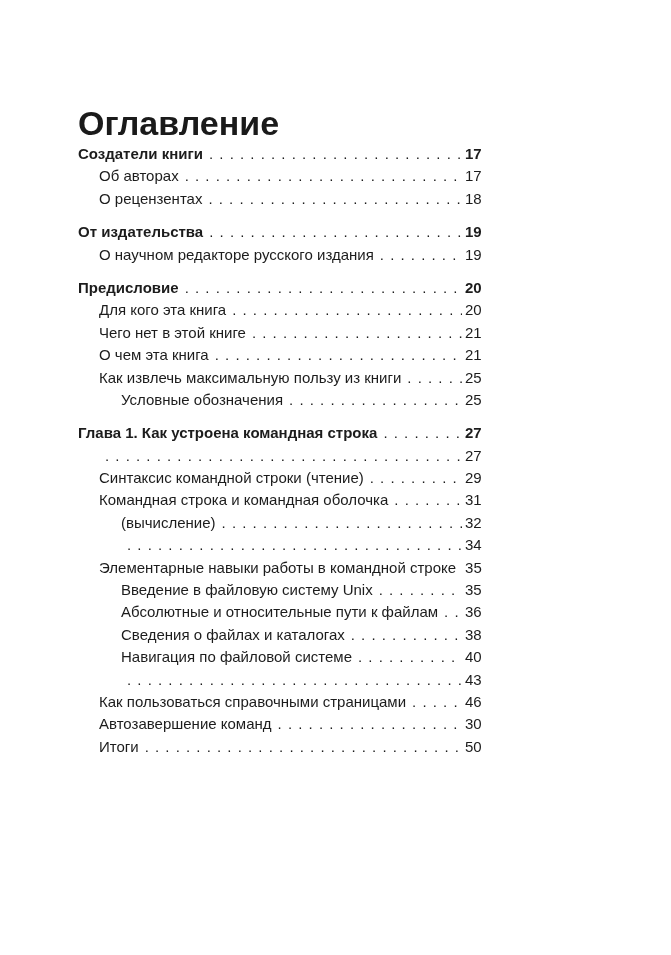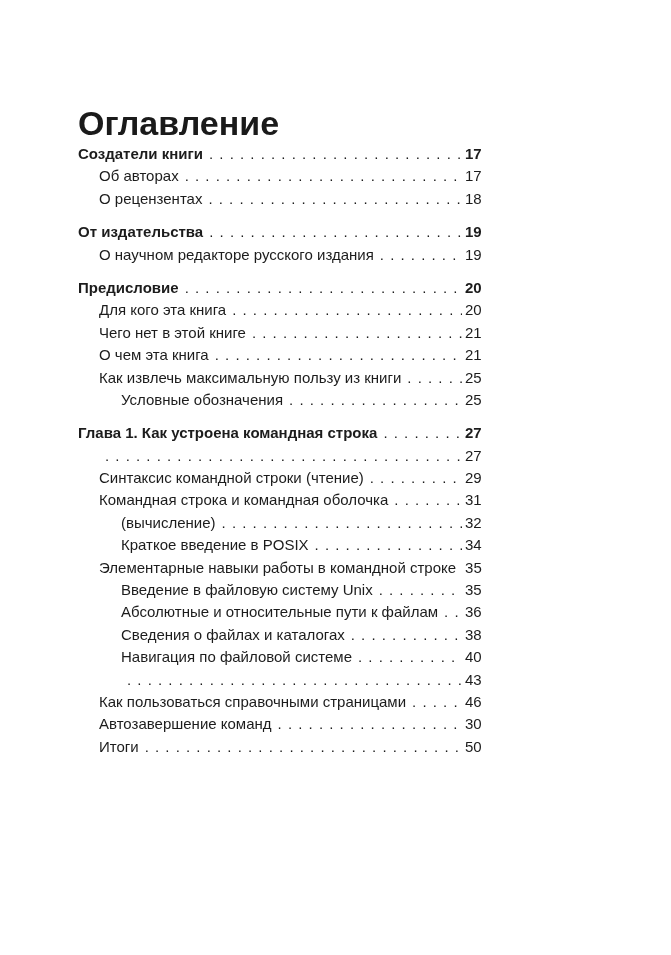--- a/index.html
+++ b/index.html
@@ -137,21 +137,20 @@
         <span class="label">Командная строка и командная оболочка</span>
         <span class="dots"></span>
         <span class="pagenum">31</span>
       </div>
       <div class="row level2">
         <span class="label">(вычисление)</span>
         <span class="dots"></span>
         <span class="pagenum">32</span>
       </div>
       <div class="row level2">
-        <span class="label">Краткое введение в POSIX</span>
         <span class="dots"></span>
         <span class="pagenum">34</span>
       </div>
       <div class="row level1">
         <span class="label">Элементарные навыки работы в командной строке</span>
         <span class="dots"></span>
         <span class="pagenum">35</span>
       </div>
       <div class="row level2">
         <span class="label">Введение в файловую систему Unix</span>

